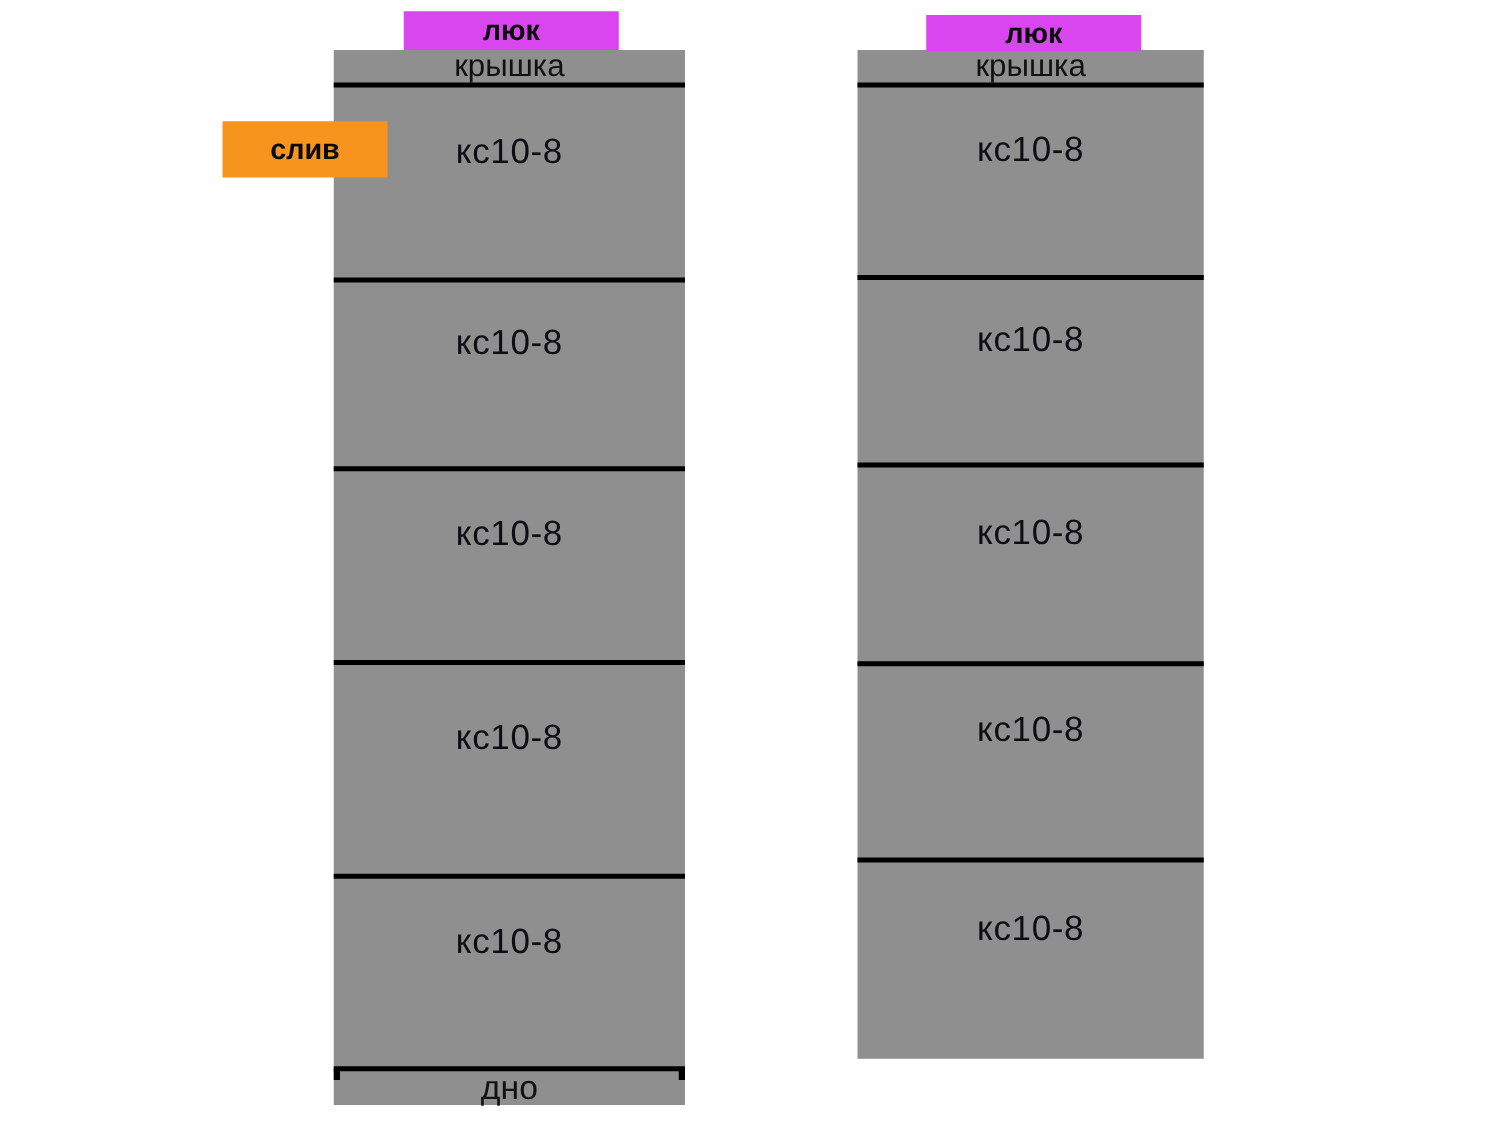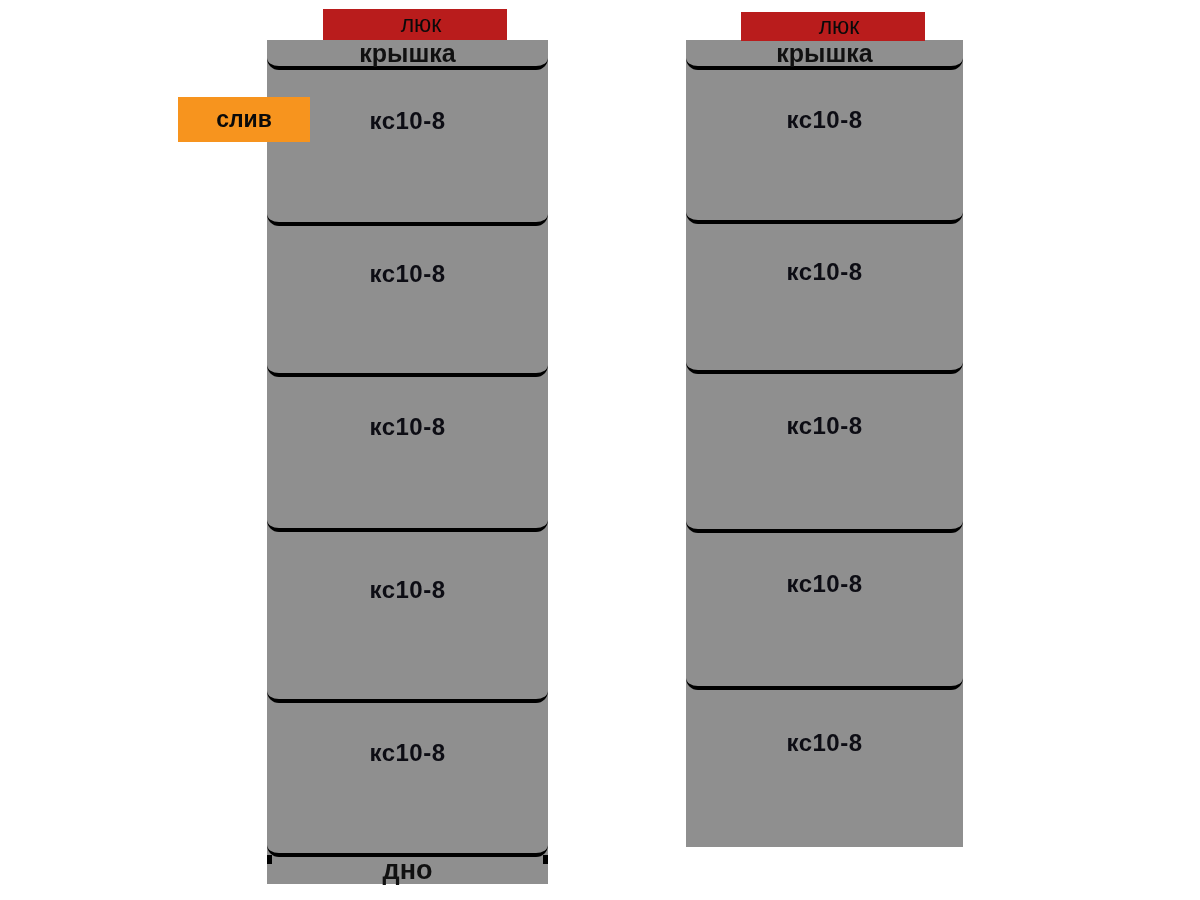--- a/index.html
+++ b/index.html
@@ -27,32 +27,31 @@
   }
   .well-left  { left: 267px; top: 40px; width: 281px; height: 844px; }
   .well-right { left: 686px; top: 40px; width: 277px; height: 807px; }
 
   .row {
     box-sizing: border-box;
     display: flex;
     align-items: center;
     justify-content: center;
     color: #111111;
-    font-weight: bold;
-    border-radius: 12px;
+    font-weight: normal;
   }
   .cover-row {
     height: 30px;
     border-bottom: 4px solid #000000;
     font-size: 25px;
     line-height: 26px;
   }
   .ring {
     border-bottom: 4px solid #000000;
-    font-size: 24px;
+    font-size: 28px;
     letter-spacing: 0.5px;
     padding-bottom: 51px;
     color: #0d0d14;
   }
   .well-left  .ring:nth-of-type(2) { height: 156px; }
   .well-left  .ring:nth-of-type(3) { height: 151px; }
   .well-left  .ring:nth-of-type(4) { height: 155px; }
   .well-left  .ring:nth-of-type(5) { height: 171px; }
   .well-left  .ring:nth-of-type(6) { height: 154px; }
   .well-right .ring:nth-of-type(2) { height: 154px; }
@@ -73,29 +72,28 @@
     width: 5px;
     height: 9px;
     background: #000000;
   }
   .line-tick.left  { left: 0; }
   .line-tick.right { right: 0; }
 
   
   .hatch {
     position: absolute;
-    background: #b91c1c;
+    background: #d946ef;
     display: flex;
     align-items: center;
     justify-content: center;
-    font-weight: normal;
+    font-weight: bold;
     font-size: 23px;
     color: #0a0a0a;
     z-index: 2;
-    padding-left: 12px;
   }
   .hatch-left  { left: 323px; top:  9px; width: 172px; height: 31px; }
   .hatch-right { left: 741px; top: 12px; width: 172px; height: 29px; }
 
   
   .pipe {
     position: absolute;
     background: #f7941e;
     display: flex;
     align-items: center;

